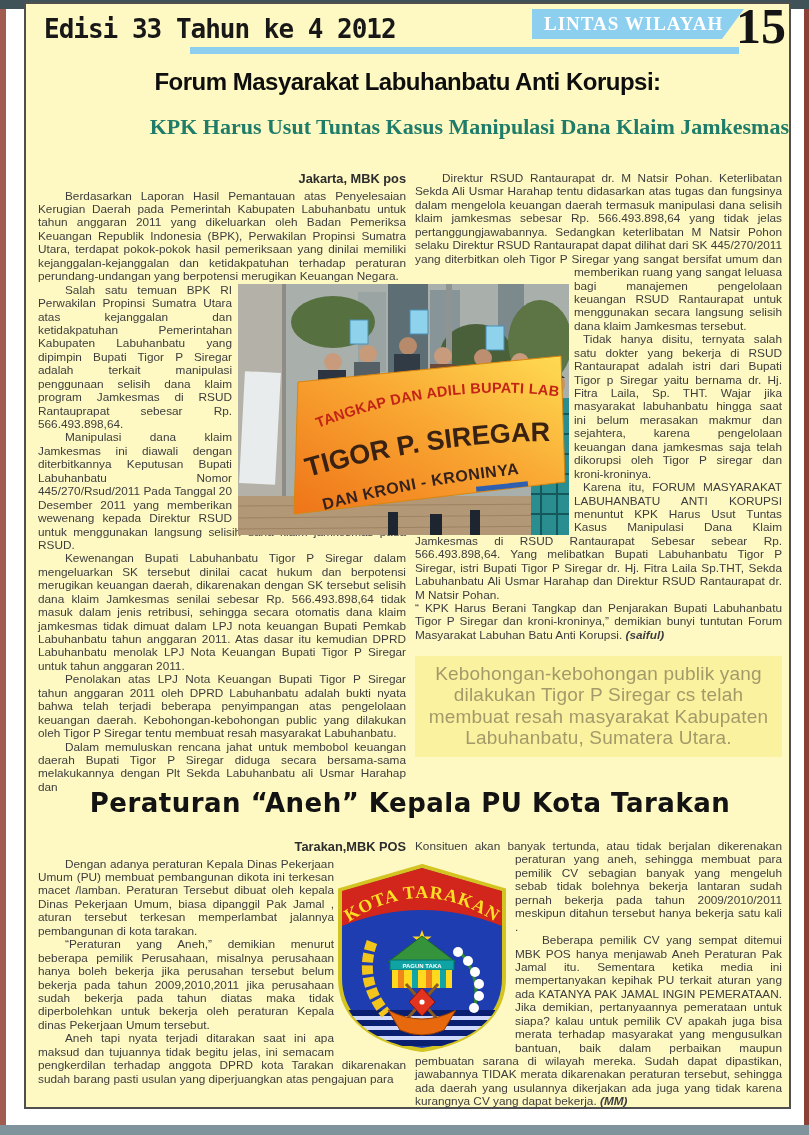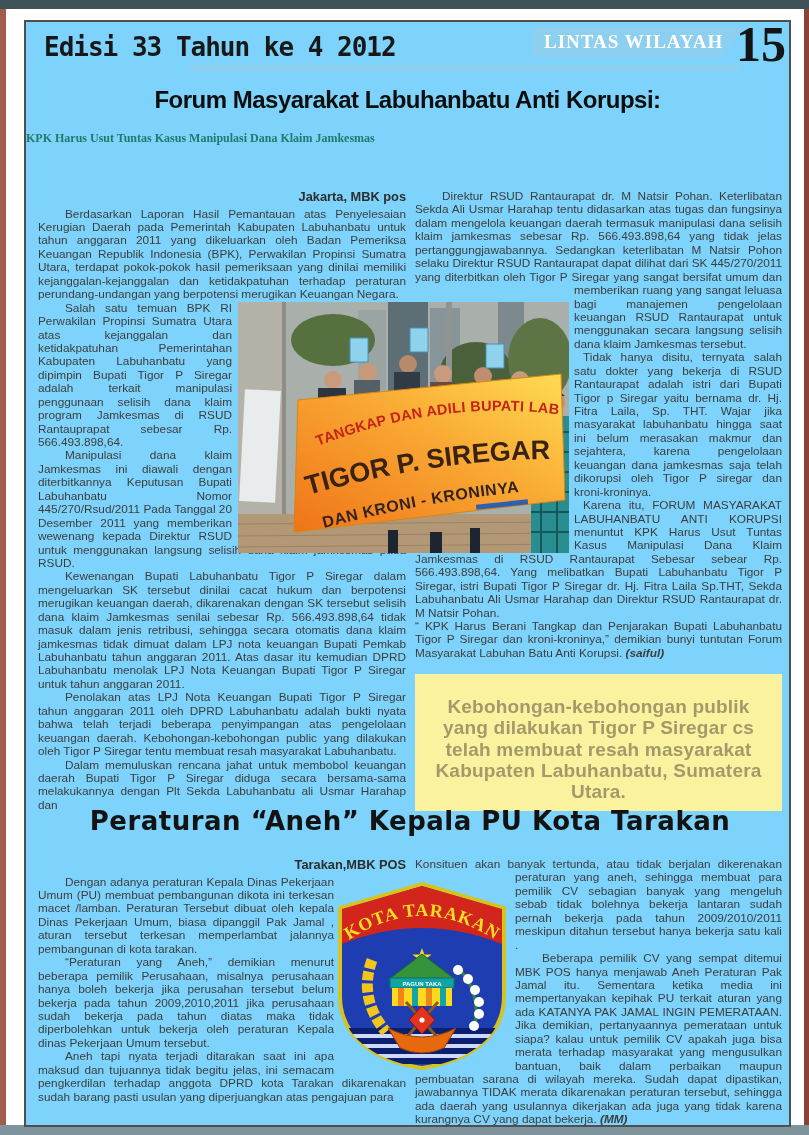--- a/index.html
+++ b/index.html
@@ -7,22 +7,22 @@
     width:809px;height:1135px;position:relative;background:#ffffff;
     font-family:"Liberation Sans",sans-serif;overflow:hidden;
   }
   
   .edge-top{position:absolute;left:0;top:0;right:0;height:9px;background:#3f5257;}
   .edge-left{position:absolute;left:0;top:9px;bottom:10px;width:6px;background:#a05c4e;}
   .edge-right{position:absolute;right:0;top:9px;bottom:10px;width:5px;background:#8a4238;}
   .edge-bottom{position:absolute;left:0;right:0;bottom:0;height:10px;background:#7f939d;}
 
   .frame{
-    position:absolute;left:24px;top:20px;width:763px;height:1103px;
-    border:2px solid #4f4f4f;background:#7dd3fc;
+    position:absolute;left:24px;top:2px;width:763px;height:1103px;
+    border:2px solid #4f4f4f;background:#fef9c3;
   }
 
   
   .edition{
     position:absolute;left:18px;top:10px;
     font-family:"DejaVu Sans Mono",monospace;font-weight:bold;
     font-size:26px;color:#181818;letter-spacing:-1px;white-space:nowrap;
   }
   .blue-rule{position:absolute;left:164px;top:43px;width:549px;height:7px;background:#8ccfee;}
   .section-banner{
@@ -37,22 +37,22 @@
   .page-number{
     position:absolute;right:3px;top:-4px;line-height:1.05;
     font-family:"Liberation Serif",serif;font-weight:bold;font-size:50px;color:#141414;
   }
   .headline1{
     position:absolute;left:0;right:0;top:64px;text-align:center;margin:0;
     font-family:"Liberation Sans",sans-serif;font-weight:bold;
     font-size:24px;letter-spacing:-0.5px;color:#0e0e0e;white-space:nowrap;
   }
   .subhead{
-    position:absolute;left:0;right:0;top:109px;text-align:left;
-    font-family:"Liberation Serif",serif;font-weight:bold;font-size:12px;
+    position:absolute;left:0;right:0;top:109px;text-align:right;
+    font-family:"Liberation Serif",serif;font-weight:bold;font-size:22px;
     color:#1e7c69;line-height:1.3;
   }
 
   
   .bt{font-family:"Liberation Sans",sans-serif;font-size:11.8px;line-height:1.14;color:#3d3d3d;text-align:justify;}
   .para{margin:0;text-indent:27px;}
   .para.si{text-indent:9px;}
   .para.ni{text-indent:0;}
   .dateline{margin:0 0 3px 0;font-weight:bold;font-size:12.8px;color:#2d2d2d;text-align:right;}
   .byline{font-weight:bold;font-style:italic;}
@@ -73,22 +73,22 @@
   .spacer-logo-right{
     float:left;width:100px;height:212px;
     shape-outside:polygon(0 16px,100px 16px,100px 212px,0 212px);
   }
 
   .photo{position:absolute;left:200px;top:112px;width:331px;height:251px;}
   .photo svg{display:block;width:100%;height:100%;}
 
   .pullquote{
     position:absolute;left:377px;top:484px;width:367px;box-sizing:border-box;
-    background:#fbf2a0;padding:22px 8px 9px 8px;text-align:center;
-    font-size:19px;line-height:1.12;color:#a39a6a;letter-spacing:0.2px;font-weight:bold;
+    background:#fbf2a0;padding:7px 8px 9px 8px;text-align:center;
+    font-size:19px;line-height:1.12;color:#a39a6a;letter-spacing:0.2px;
   }
 
   .headline2{
     margin:2px 0 22px 0;text-align:center;
     font-family:"DejaVu Sans",sans-serif;font-weight:bold;
     font-size:26px;letter-spacing:0.5px;color:#131313;white-space:nowrap;
   }
   .logo{position:absolute;left:294px;top:76px;width:180px;height:192px;}
   .logo svg{display:block;width:100%;height:100%;}
 </style>

